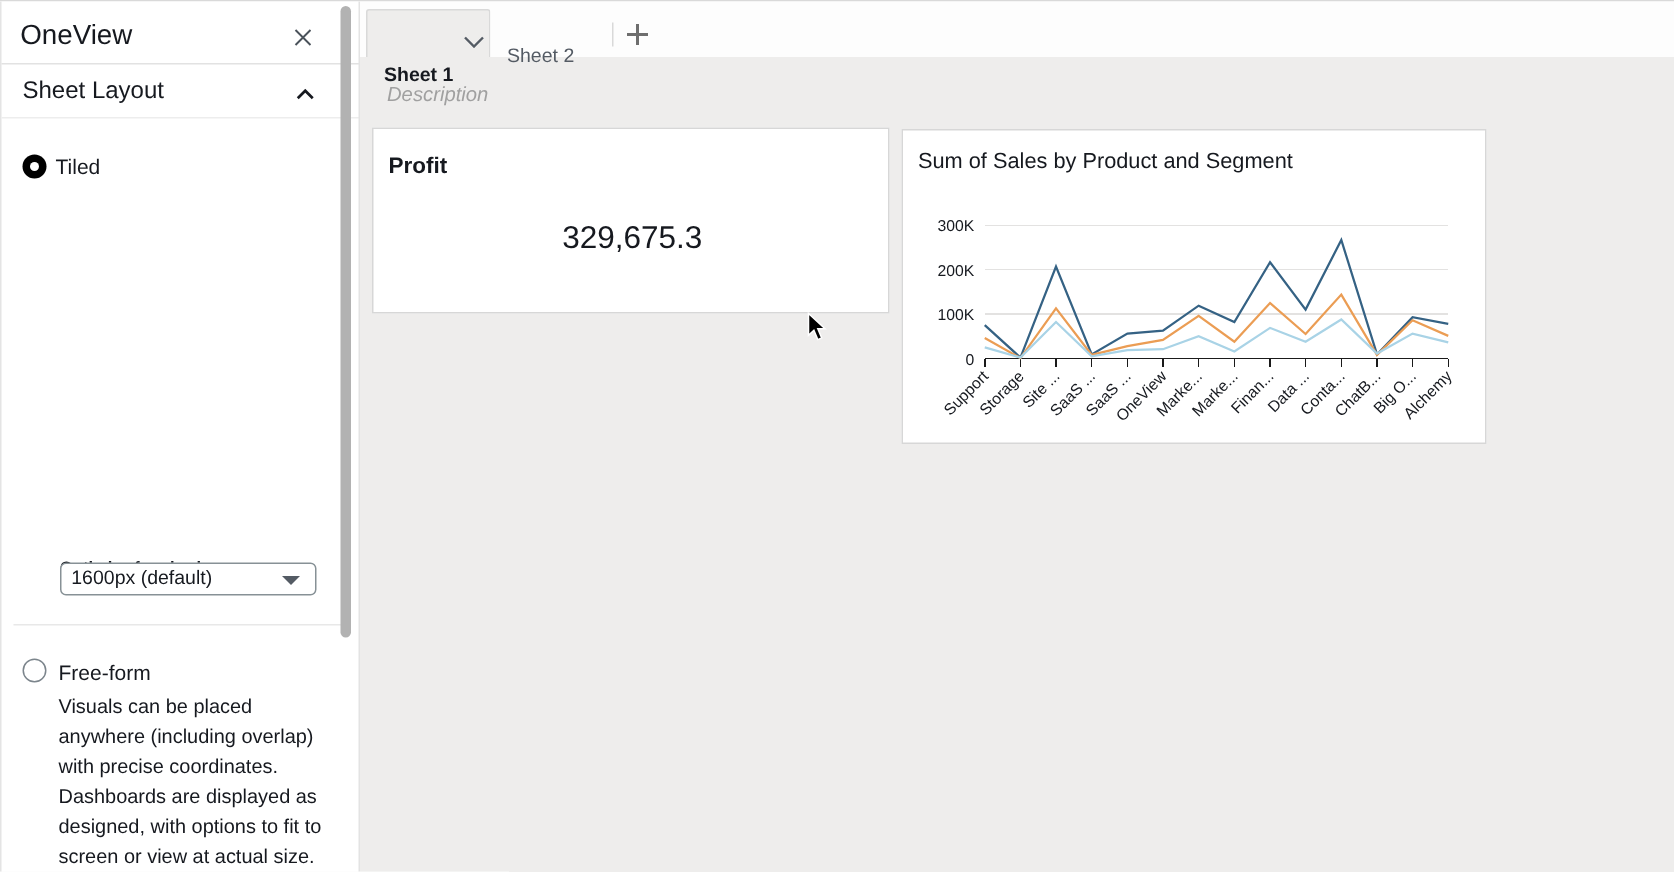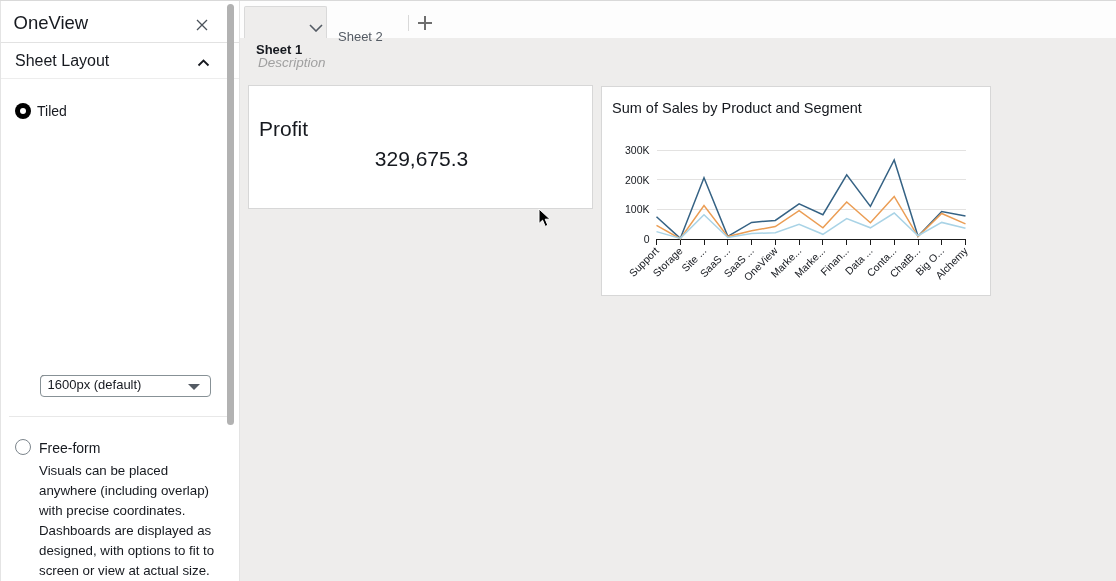--- a/index.html
+++ b/index.html
@@ -48,21 +48,21 @@
   #tab1 .t { position:absolute; left:11px; top:9px; font-size:13px; font-weight:bold; color:#16191f;margin-top:26px; }
   #tab1 svg { position:absolute; left:64px; top:16.5px; }
   .tab2 { position:absolute; left:98px; top:16px; font-size:13px; color:#545b64;margin-top:12px; }
   .tsep { position:absolute; left:168px; top:14px; width:1px; height:16px; background:#d9d9d9; }
   #plus { position:absolute; left:178px; top:15px; width:14px; height:14px; }
 
   .descr { position:absolute; left:18px; top:54px; font-size:13.5px; font-style:italic; color:#a0a0a0; }
 
   .card { position:absolute; background:#fff; border:1px solid #d7d7d7; }
   #kpi { left:8px; top:83.5px; width:345px; height:124px; }
-  #kpi .title { position:absolute; left:10px; top:31px; font-size:21px; color:#16191f; }
+  #kpi .title { position:absolute; left:10px; top:16px; font-size:15px; color:#16191f;font-weight:bold; }
   #kpi .val { position:absolute; left:0; top:61px; width:345px; text-align:center;
     font-size:21px; color:#16191f; }
   #chart { left:361px; top:85px; width:390px; height:210px; }
   #chart .title { position:absolute; left:10px; top:13px; font-size:14.5px; color:#16191f; }
 </style>
 </head>
 <body>
 <div id="page">
   <div id="panel">
     <div class="hdr">OneView</div>

